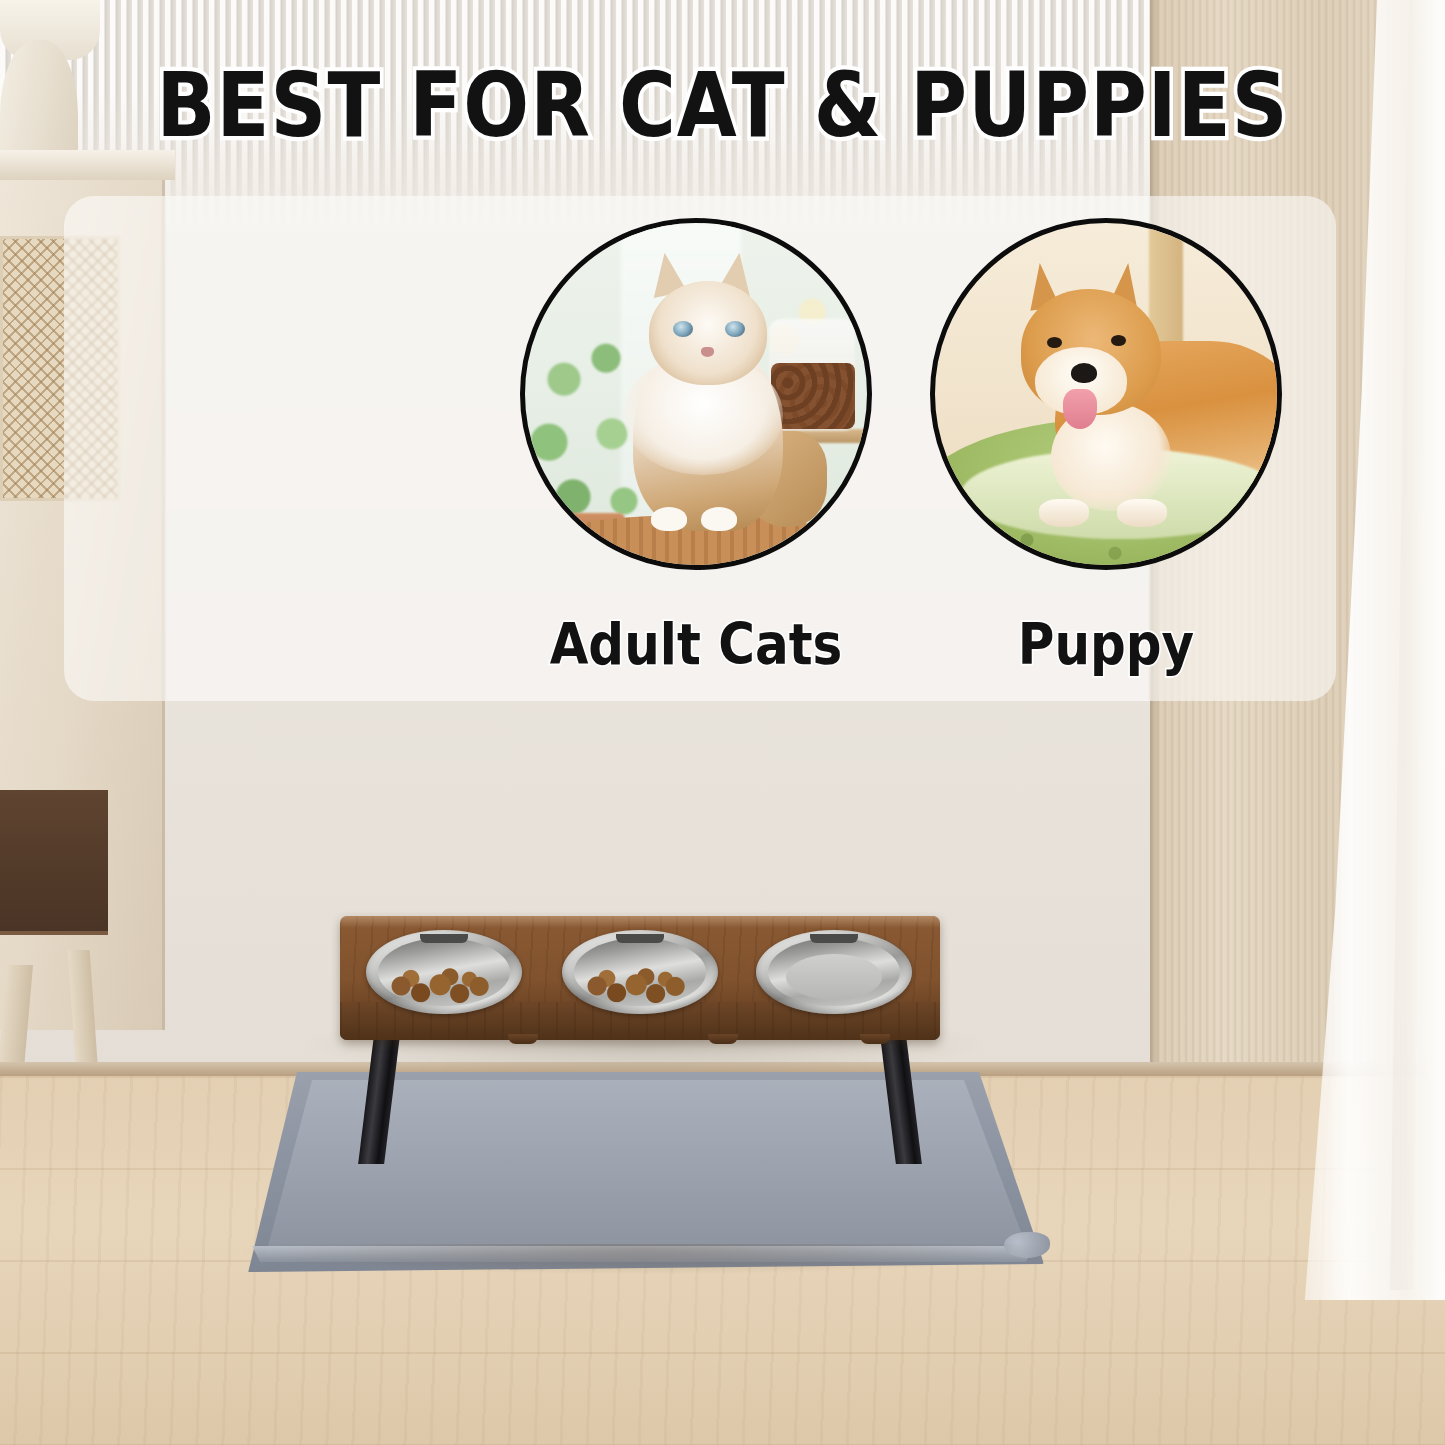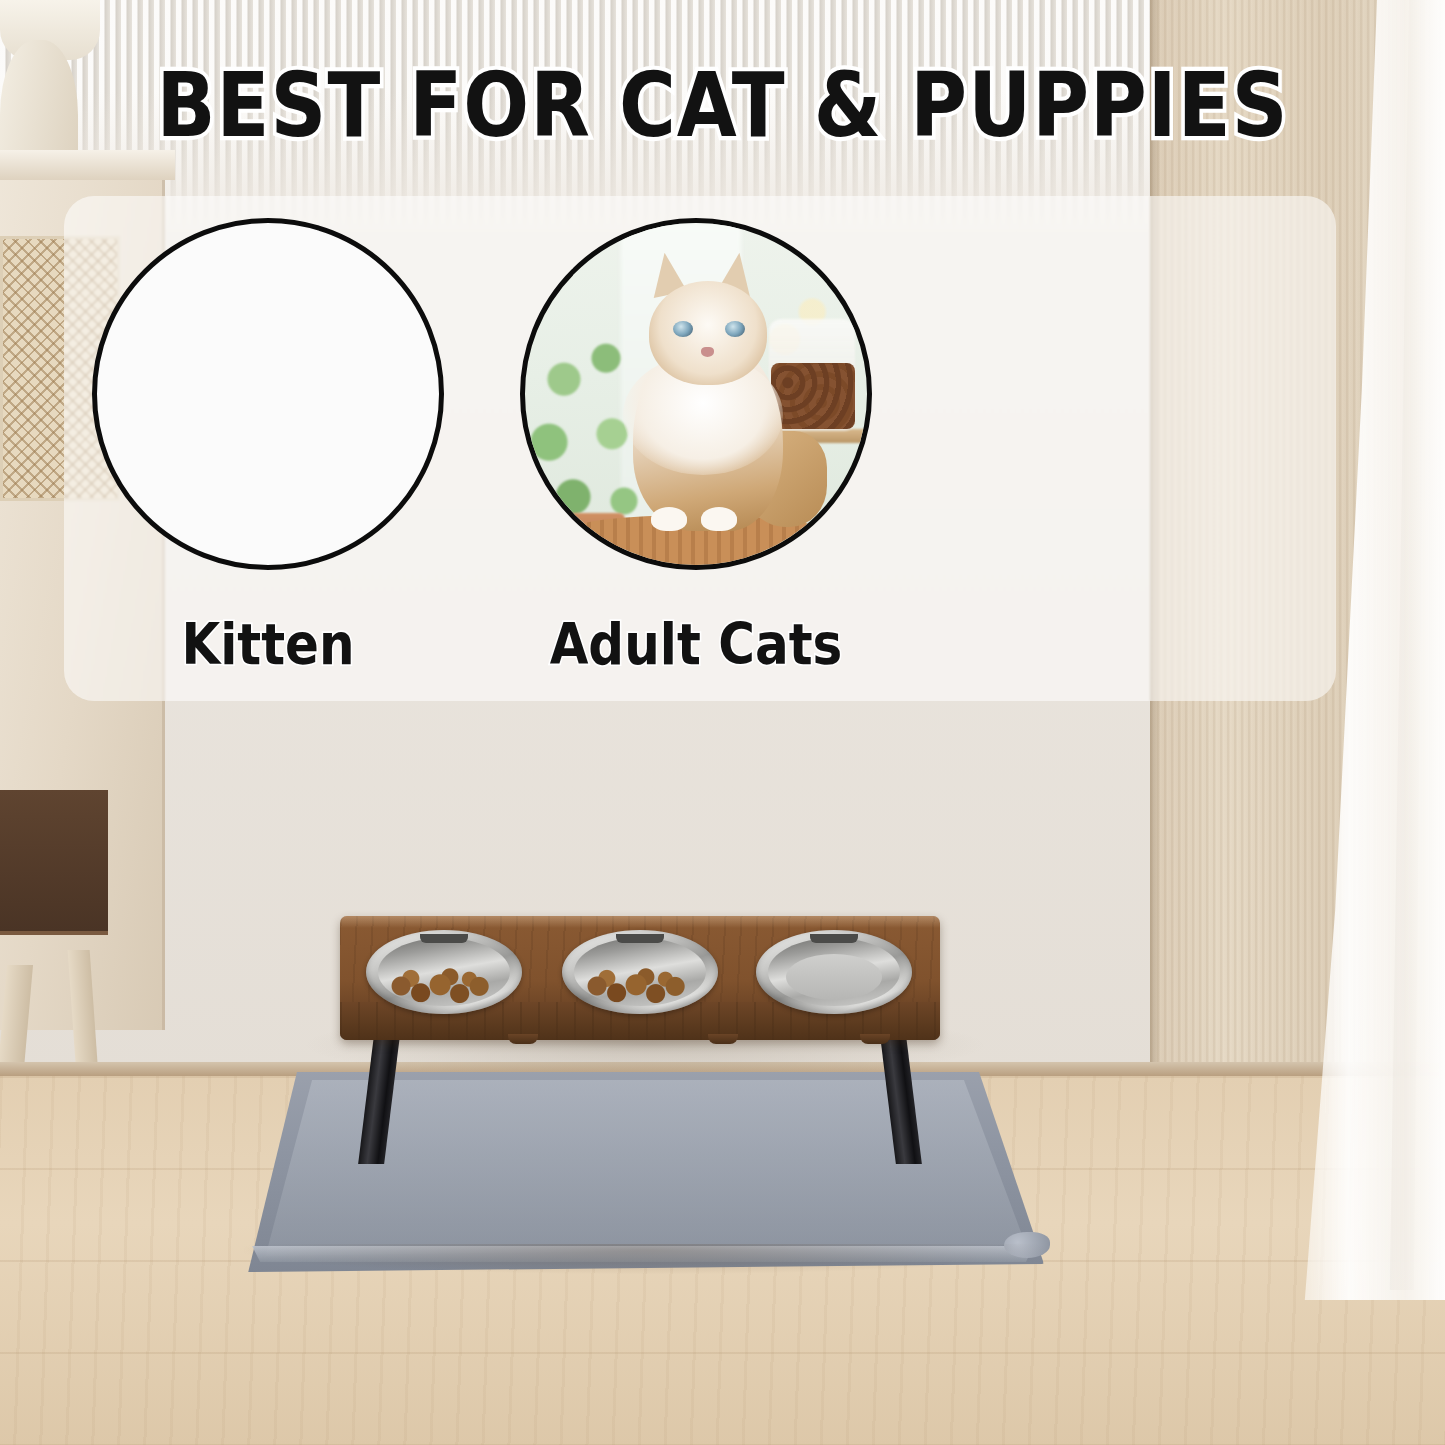--- a/index.html
+++ b/index.html
@@ -516,49 +516,20 @@
 
   <div class="curtain"></div>
   <div class="curtain-fold"></div>
 
   <div class="headline">BEST FOR CAT &amp; PUPPIES</div>
 
   <div class="panel-card"></div>
 
   <div class="circles-row">
 
-    <div class="circle-item c0">
-      <div class="photo-circle ph-kitten">
-        <div class="kit kitA">
-          
-          
-          
-          
-          
-          
-          
-          
-          
-        </div>
-        <div class="kit kitB">
-          
-          
-          
-          
-          
-          
-          
-          
-          
-          
-          
-        </div>
-      </div>
-      <div class="circle-caption">Kitten</div>
-    </div>
 
     <div class="circle-item c1">
       <div class="photo-circle ph-adult">
         <div class="ad-window"></div>
         <div class="ad-plant"></div>
         <div class="ad-pot"></div>
         <div class="ad-shelf"></div>
         <div class="ad-jar"></div>
         <div class="ad-beans"></div>
         <div class="ad-table"></div>
@@ -570,20 +541,42 @@
         <div class="ad-cat-head"></div>
         <div class="ad-eye l"></div>
         <div class="ad-eye r"></div>
         <div class="ad-nose"></div>
         <div class="ad-paw l"></div>
         <div class="ad-paw r"></div>
       </div>
       <div class="circle-caption">Adult Cats</div>
     </div>
 
+    <div class="circle-item c2">
+      <div class="photo-circle ph-puppy">
+        <div class="pp-wallline"></div>
+        <div class="pp-bed"></div>
+        <div class="pp-tail"></div>
+        <div class="pp-body"></div>
+        <div class="pp-bed-inner"></div>
+        <div class="pp-bed-dots"></div>
+        <div class="pp-chest"></div>
+        <div class="pp-ear l"></div>
+        <div class="pp-ear r"></div>
+        <div class="pp-head"></div>
+        <div class="pp-muzzle"></div>
+        <div class="pp-eye l"></div>
+        <div class="pp-eye r"></div>
+        <div class="pp-nose"></div>
+        <div class="pp-tongue"></div>
+        <div class="pp-paw l"></div>
+        <div class="pp-paw r"></div>
+      </div>
+      <div class="circle-caption">Puppy</div>
+    </div>
   </div>
 
   <div class="prod-shadow"></div>
 
   <div class="mat"></div>
   <div class="mat-inner"></div>
   <div class="mat-lip-b"></div>
   <div class="mat-spout"></div>
   <div class="mat-shadow"></div>
 

